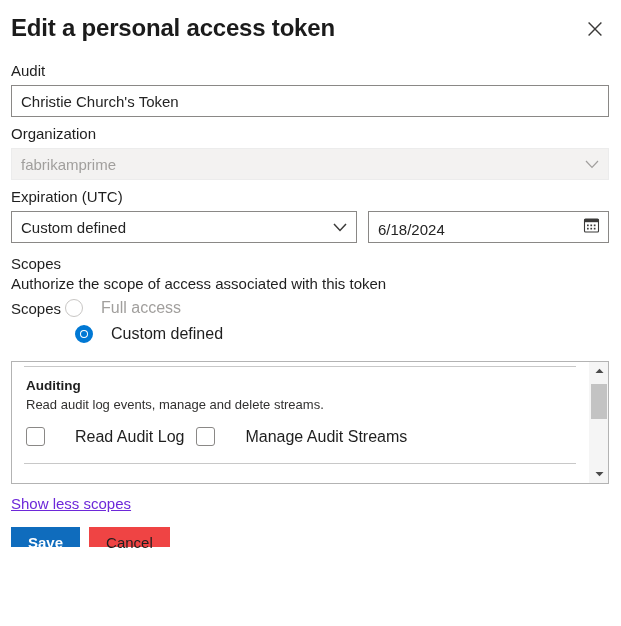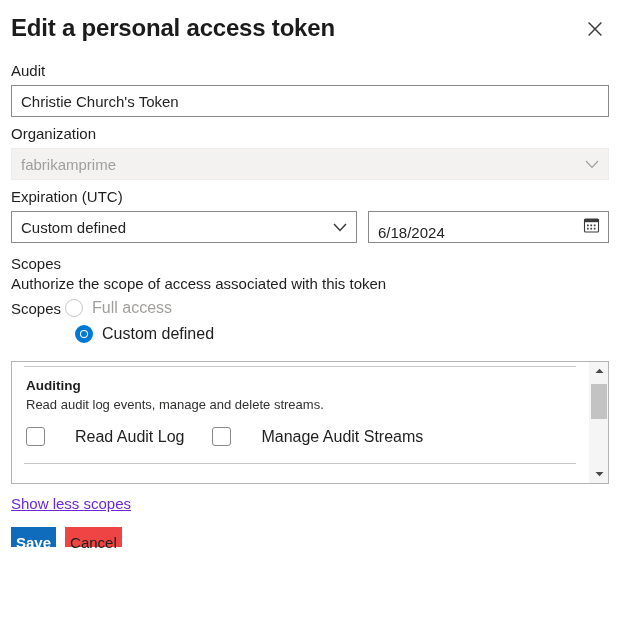--- a/index.html
+++ b/index.html
@@ -126,22 +126,22 @@
     font-size: 15px;
     color: #242424;
   }
   .date-box {
     box-sizing: border-box;
     width: 241px;
     height: 32px;
     border: 1px solid #8a8886;
     background: #ffffff;
     display: flex;
-    align-items: flex-start;
-    padding: 12px 9px;
+    align-items: flex-end;
+    padding: 4px 9px;
     position: relative;
   }
   .date-box .date-text {
     font-size: 15px;
     color: #242424;
   }
   .cal-icon {
     position: absolute;
     right: 8px;
     top: 50%;
@@ -197,21 +197,21 @@
     top: 50%;
     transform: translate(-50%, -50%);
     width: 6px;
     height: 6px;
     border-radius: 50%;
     background: #0078d4;
   }
   .radio-label {
     font-size: 16px;
     color: #1f1f1f;
-    margin-left: 9px;
+    margin-left: 18px;
   }
   .radio-label.disabled { color: #a19f9d; }
 
   
   .scope-panel {
     position: relative;
     box-sizing: border-box;
     width: 598px;
     height: 123px;
     border: 1px solid #b3b3b3;
@@ -247,21 +247,21 @@
     display: flex;
     align-items: center;
     margin-top: 14px;
   }
   .checkbox-item {
     display: flex;
     align-items: center;
     cursor: pointer;
     gap: 20px;
   }
-  .checkbox-item + .checkbox-item { margin-left: 28px; }
+  .checkbox-item + .checkbox-item { margin-left: 12px; }
   .checkbox {
     width: 19px;
     height: 19px;
     box-sizing: border-box;
     border: 1px solid #8a8886;
     border-radius: 3px;
     background: #ffffff;
     flex: 0 0 auto;
   }
   .checkbox-label {
@@ -323,21 +323,21 @@
   .footer {
     display: flex;
     gap: 9px;
     margin-top: 14px;
   }
   .btn {
     font-family: "Liberation Sans", sans-serif;
     font-size: 15px;
     border: none;
     height: 20px;
-    padding: 0 5px;
+    padding: 0 17px;
     cursor: pointer;
     line-height: 32px;
   }
   .btn-primary {
     background: #0f6cbd;
     color: #ffffff;
     font-weight: bold;
   }
   .btn-secondary {
     background: #ef4444;

